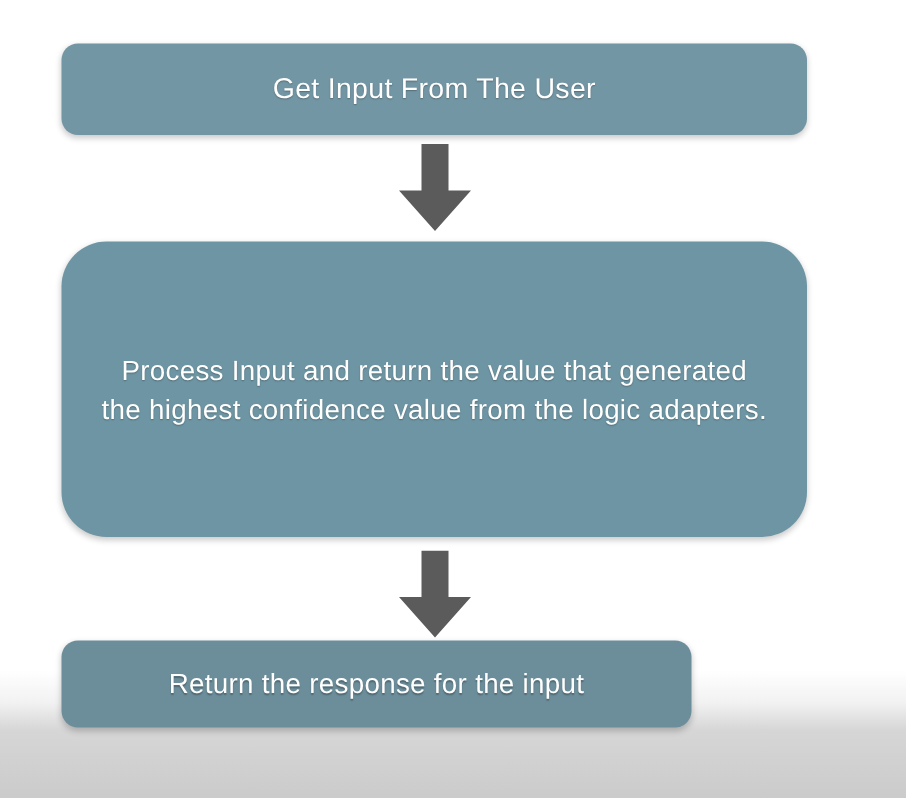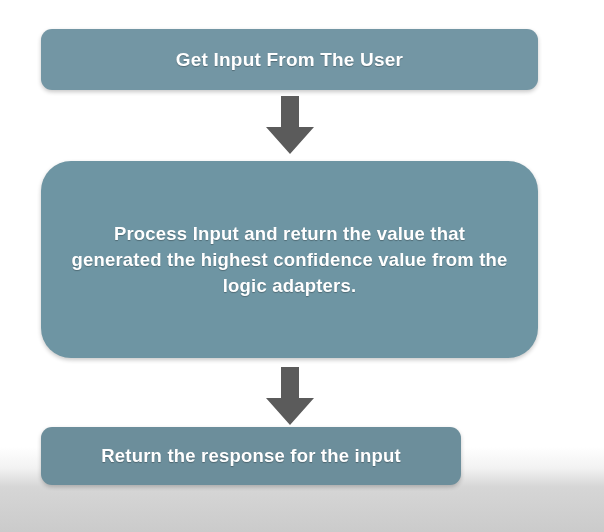--- a/index.html
+++ b/index.html
@@ -29,21 +29,21 @@
 
   
   .node {
     position: absolute;
     box-sizing: border-box;
     display: flex;
     align-items: center;
     justify-content: center;
     text-align: center;
     color: #ffffff;
-    font-weight: bold;
+    font-weight: normal;
     letter-spacing: 0.2px;
     text-shadow: 0 1px 1px rgba(0,0,0,0.28);
     box-shadow: 0 2px 4px rgba(0,0,0,0.22);
     user-select: none;
   }
 
   .node-label {
     display: block;
     width: 100%;
     padding: 0 18px;

